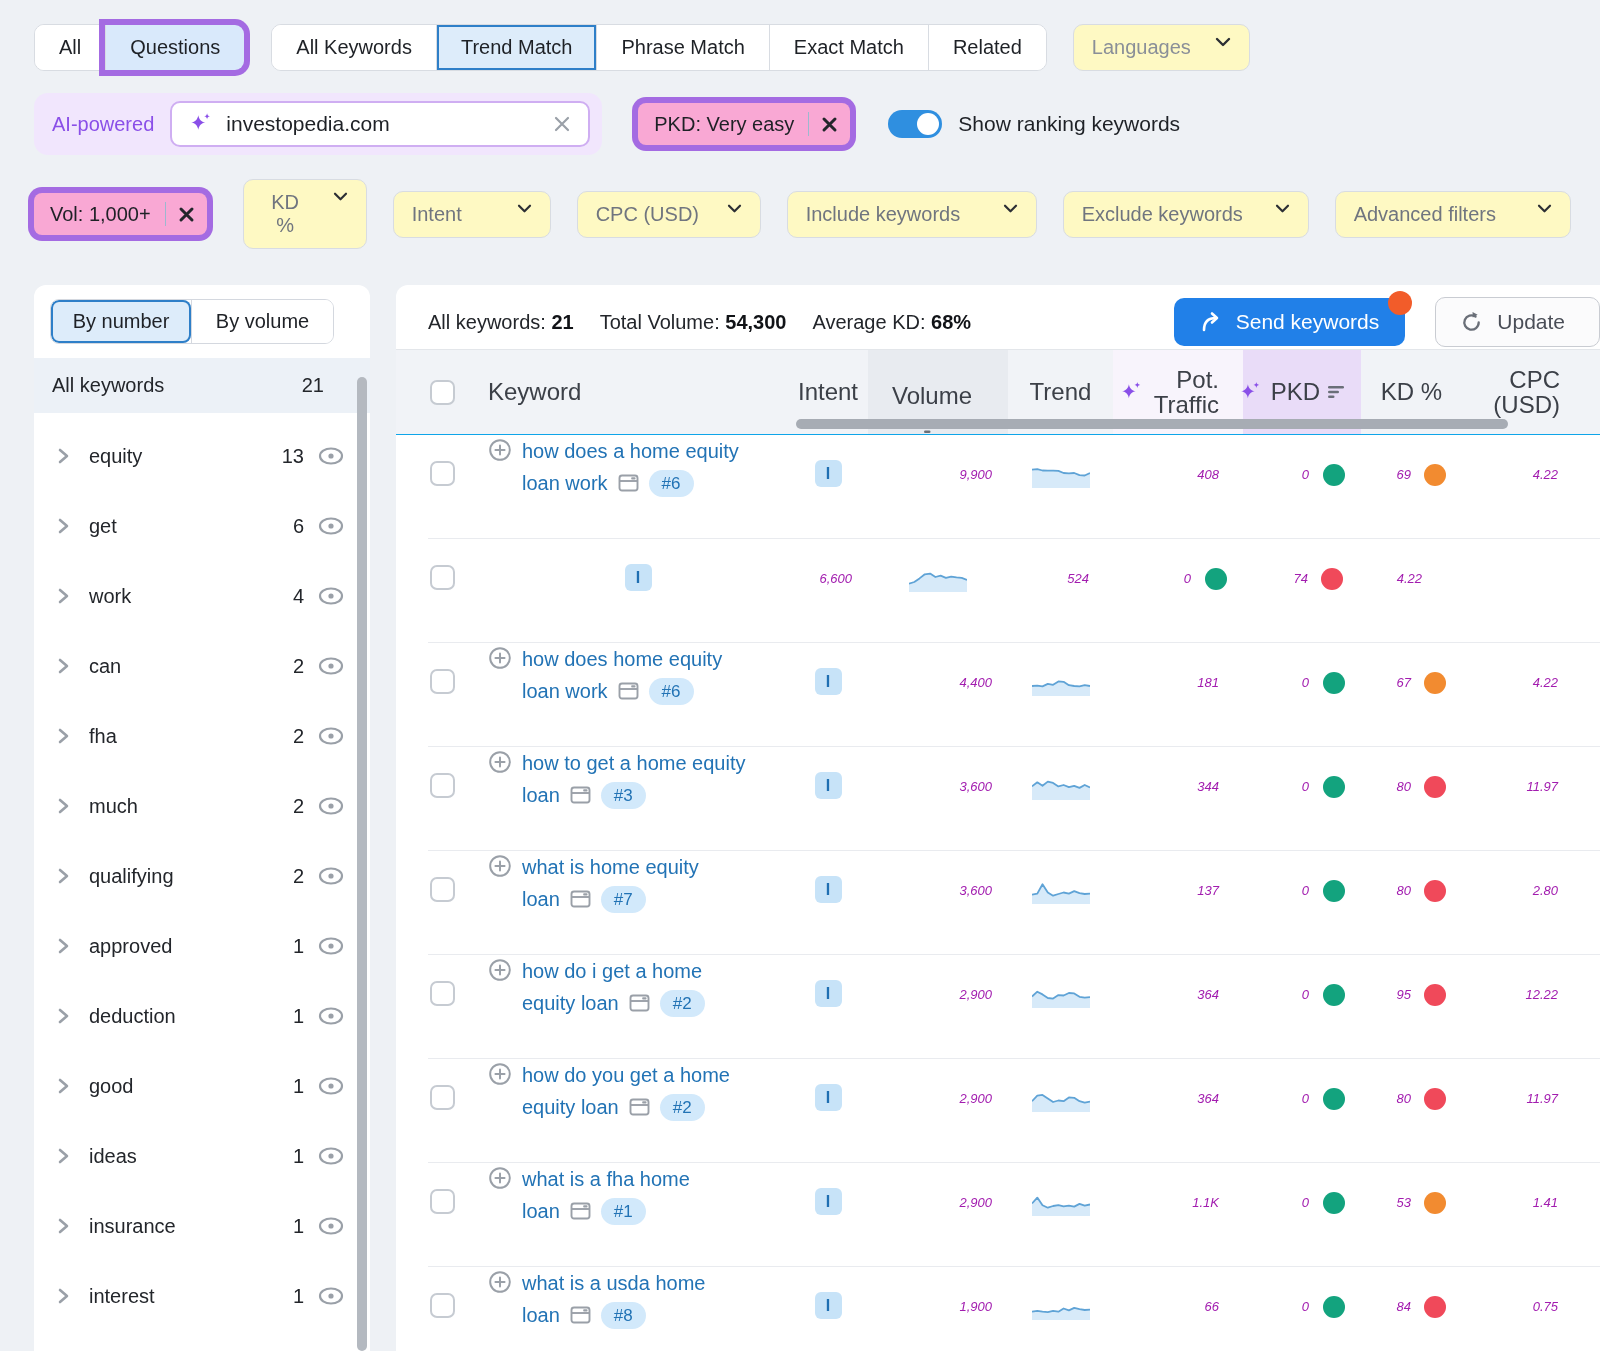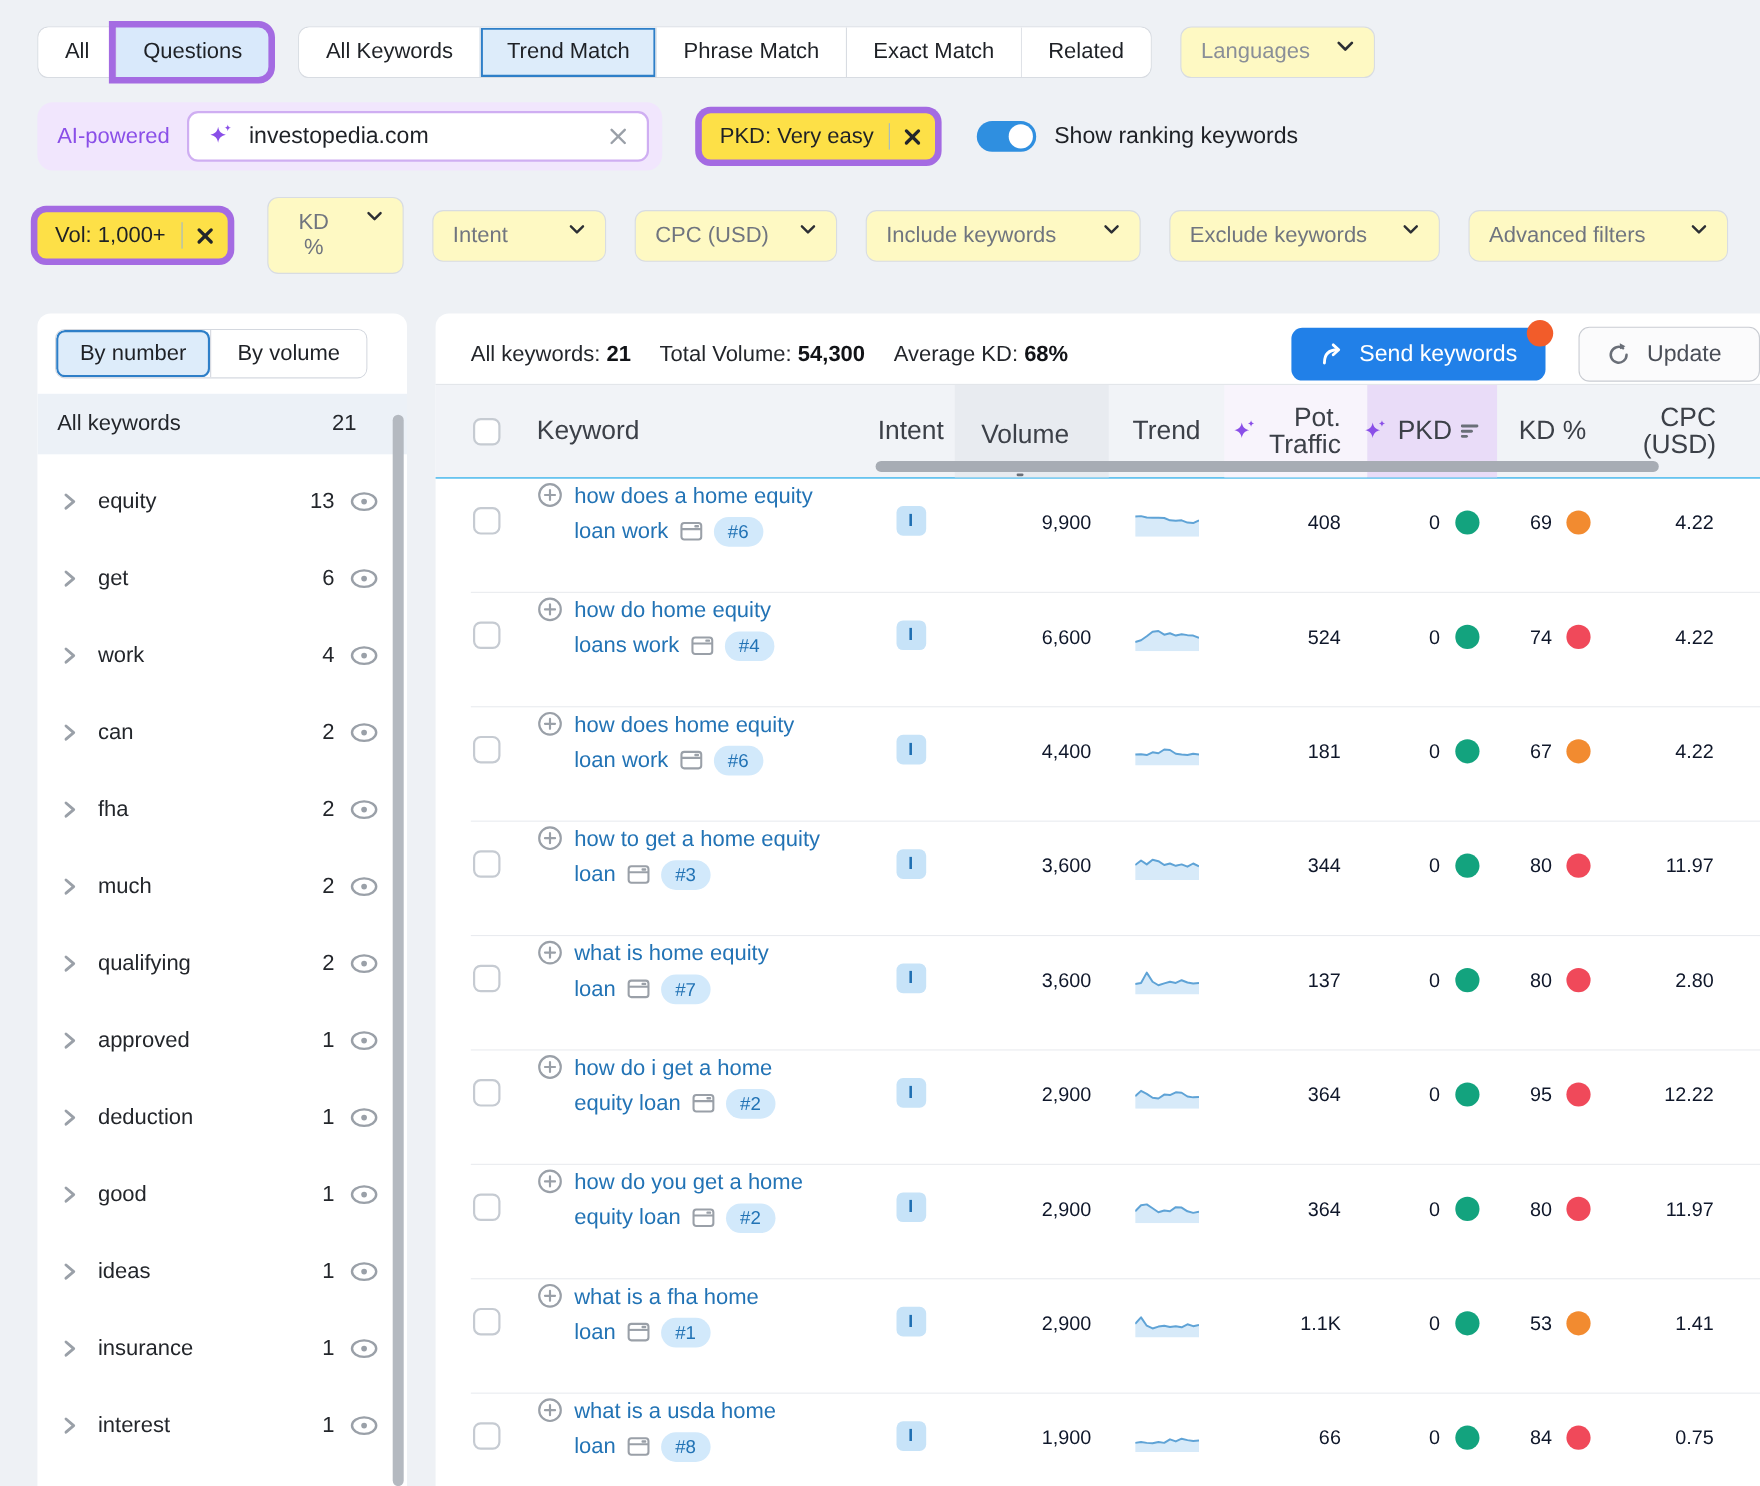--- a/index.html
+++ b/index.html
@@ -26,21 +26,21 @@
   .btn-dropdown .chev { flex:none; }
 
   
   .row2 { display:flex; align-items:center; margin-bottom:24px; }
   .ai-wrap { display:flex; align-items:center; gap:16px; background:#f1e6fd;
     border-radius:14px; padding:8px 12px 8px 18px; }
   .ai-label { color:#8a4fe8; font-size:20px; }
   .search-box { display:flex; align-items:center; gap:12px; background:#fff;
     border:2px solid #cfaef2; border-radius:10px; padding:8px 16px; width:420px; }
   .search-value { font-size:21px; color:#1e2126; flex:1; }
-  .chip { display:inline-flex; align-items:center; background:#fde047; border-radius:8px;
+  .chip { display:inline-flex; align-items:center; background:#f9a8d4; border-radius:8px;
     padding:9px 0 9px 16px; font-size:20px; color:#1e2126; }
   .chip .chip-sep { width:1px; height:24px; background:#9db8cf; margin:0 10px 0 14px; }
   .chip .chip-x { padding:0 12px 0 2px; display:flex; align-items:center; cursor:pointer; }
   .chip-ann { box-shadow:0 0 0 6px #a46be2; border-radius:8px; }
   .pkd-chip-wrap { margin-left:36px; }
   .toggle { width:54px; height:28px; border-radius:15px; background:#2f8fe0; position:relative;
     margin-left:38px; cursor:pointer; flex:none; }
   .toggle .knob { position:absolute; top:3px; right:3px; width:22px; height:22px;
     background:#fff; border-radius:50%; }
   .toggle-label { font-size:21px; margin-left:16px; color:#1e2126; }
@@ -112,21 +112,21 @@
   .plus-wrap { display:flex; margin-top:3px; cursor:pointer; flex:none; }
   .kw-block { font-size:20px; line-height:32px; color:#2273b5; }
   .kw-line1 a, .kw-line2 a { color:#2273b5; text-decoration:none; cursor:pointer; }
   .kw-line2 { display:flex; align-items:center; gap:10px; }
   .serp-ic { display:flex; cursor:pointer; }
   .pos-badge { background:#d2e9fb; color:#2273b5; border-radius:15px; padding:3px 13px;
     font-size:17px; line-height:21px; cursor:pointer; }
   .c-intent { padding-top:25px; justify-content:center; }
   .intent-badge { width:27px; height:27px; background:#c7e3f8; color:#1f6fb2; border-radius:6px;
     font-size:16px; font-weight:700; display:flex; align-items:center; justify-content:center; }
-  .num { font-size:18px; color:#0f172a; line-height:28px; }
+  .num { font-size:13px; color:#a21caf; line-height:28px;font-style:italic; }
   .c-vol { padding-top:26px; justify-content:flex-end; padding-right:16px; }
   .c-trend { padding-top:26px; justify-content:center; }
   .c-pot { padding-top:26px; justify-content:flex-end; padding-right:24px; }
   .c-pkd { padding-top:26px; justify-content:flex-end; padding-right:16px; gap:14px; }
   .c-kd { padding-top:26px; justify-content:flex-end; padding-right:18px; gap:13px; }
   .c-cpc { padding-top:26px; justify-content:flex-end; padding-right:42px; }
   .dot { width:22px; height:22px; border-radius:50%; margin-top:3px; flex:none; }
   .dot-green { background:#13a37e; }
   .dot-orange { background:#f28b30; }
   .dot-red { background:#f0495a; }
@@ -574,42 +574,20 @@
             </div>
     <div class="cell c-cpc">
               <span class="num">4.22</span>
             </div>
   </div>
 
   <div class="trow grid-cols">
     <div class="cell c-check">
               <span class="checkbox"></span>
             </div>
-    <div class="cell c-kw">
-      <span class="plus-wrap">
-        <svg width="24" height="24" viewBox="0 0 22 22">
-                  <circle cx="11" cy="11" r="9" fill="none" stroke="#9aa0a8" stroke-width="1.8"></circle>
-                  <path d="M11 6.8 V15.2 M6.8 11 H15.2" stroke="#9aa0a8" stroke-width="1.8" stroke-linecap="round"></path>
-                </svg>
-      </span>
-      <span class="kw-block">
-        <span class="kw-line1"><a>how do home equity</a></span>
-        <span class="kw-line2">
-          <a>loans work</a>
-          <span class="serp-ic">
-            <svg width="21" height="20" viewBox="0 0 21 20">
-                      <rect x="1.5" y="2.5" width="18" height="15" rx="2.5" fill="none" stroke="#9aa0a8" stroke-width="1.9"></rect>
-                      <path d="M1.5 8 H19.5" stroke="#9aa0a8" stroke-width="1.9"></path>
-                      <rect x="13.2" y="4.3" width="4.3" height="2.2" rx="0.8" fill="#9aa0a8"></rect>
-                    </svg>
-          </span>
-          <span class="pos-badge">#4</span>
-        </span>
-      </span>
-    </div>
     <div class="cell c-intent">
               <span class="intent-badge">I</span>
             </div>
     <div class="cell c-vol">
               <span class="num">6,600</span>
             </div>
     <div class="cell c-trend">
               <span><svg width="58" height="27" viewBox="0 0 58 27">
                   <path d="M0,27 L0.0,18.7 L5.3,17.0 L10.5,13.4 L15.8,9.3 L21.1,8.6 L26.4,12.0 L31.6,10.7 L36.9,12.8 L42.2,11.6 L47.5,12.4 L52.7,12.8 L58.0,14.9 L58,27 Z" fill="#d7eaf9"></path>
                   <polyline points="0.0,18.7 5.3,17.0 10.5,13.4 15.8,9.3 21.1,8.6 26.4,12.0 31.6,10.7 36.9,12.8 42.2,11.6 47.5,12.4 52.7,12.8 58.0,14.9" fill="none" stroke="#5fa3d6" stroke-width="1.8" stroke-linejoin="round"></polyline>

